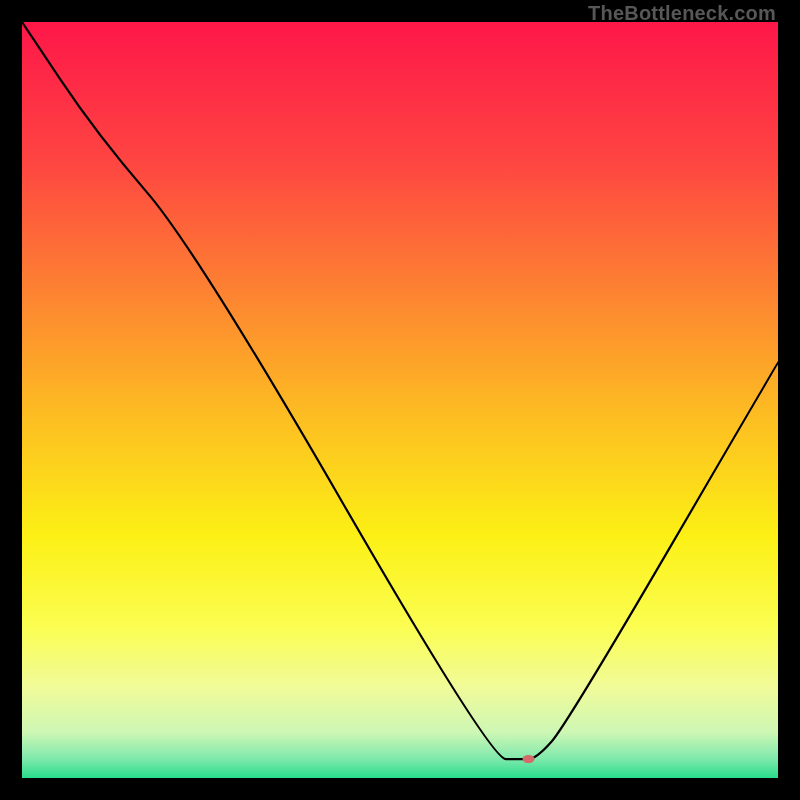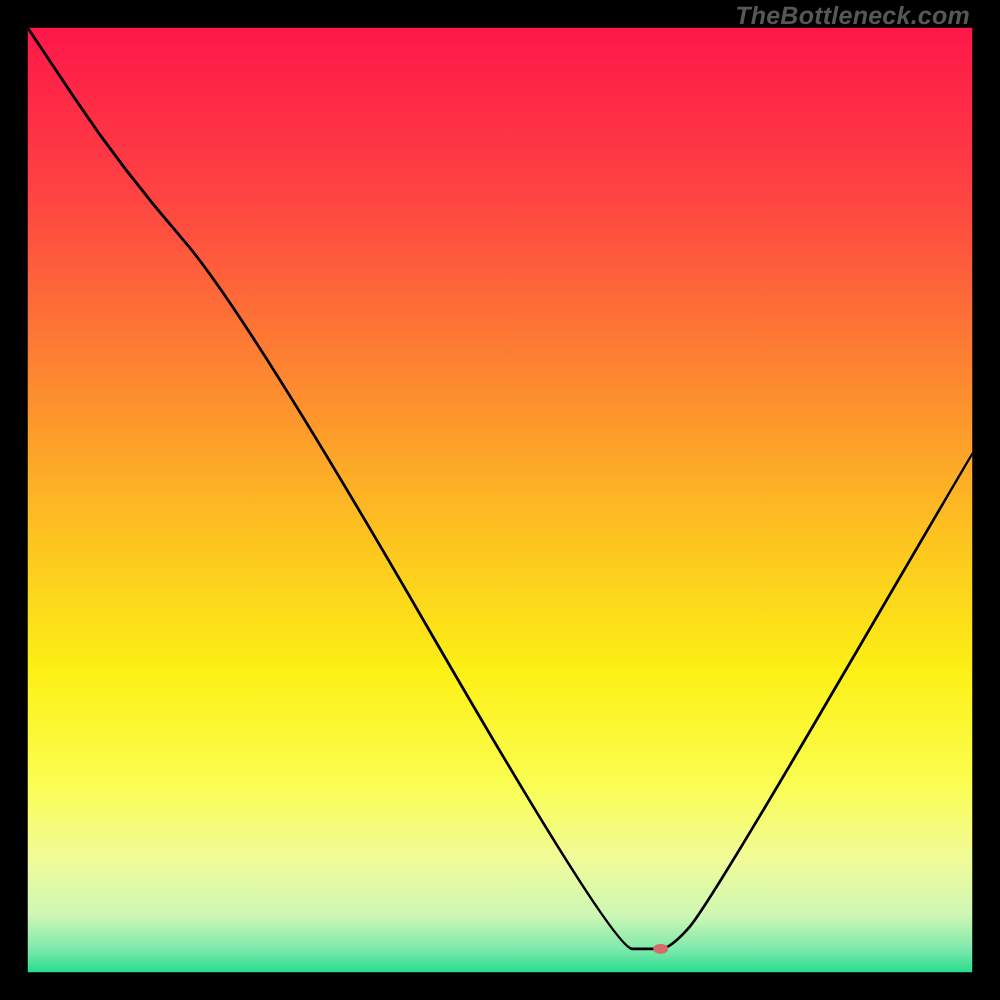--- a/index.html
+++ b/index.html
@@ -29,21 +29,20 @@
   .watermark {
     position: absolute;
     top: 2px;
     right: 24px;
     font-size: 20px;
     font-weight: 600;
     color: #575757;
     letter-spacing: 0.2px;
     z-index: 10;
     text-align: right;
-    font-style: italic;
   }
   svg { display: block; }
 </style>
 </head>
 <body>
 
 <div class="frame">
   <div class="watermark">TheBottleneck.com</div>
 
   <div class="plot">

